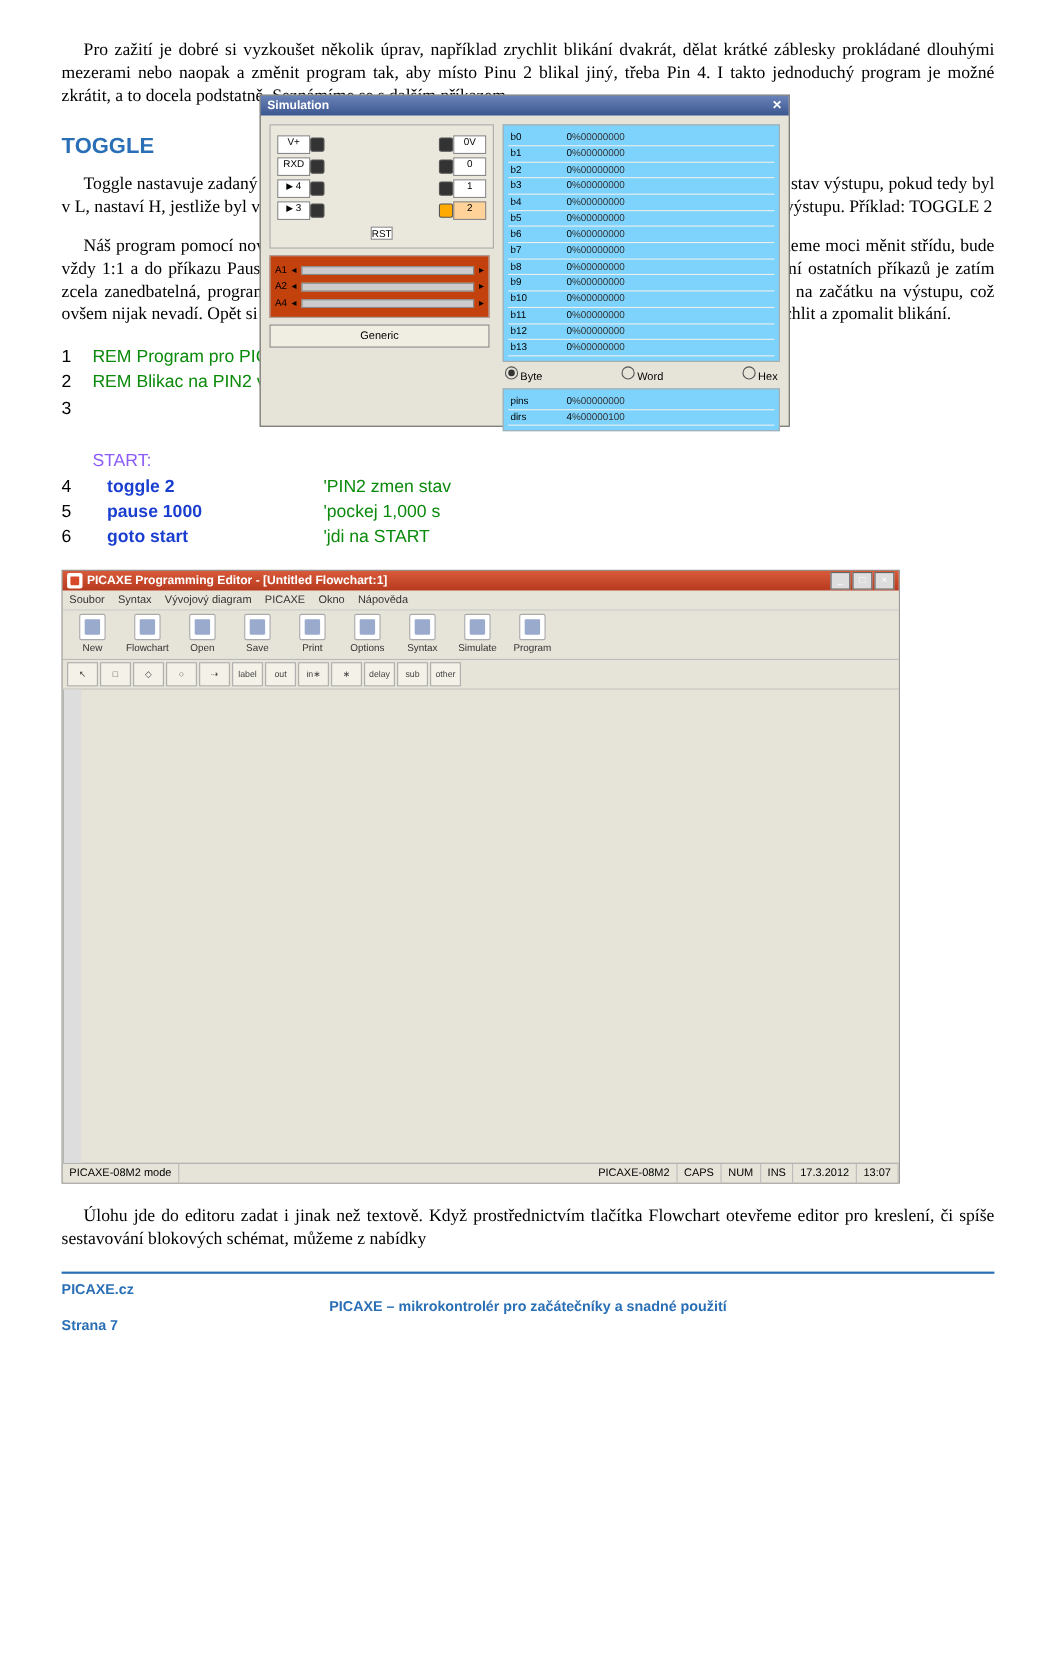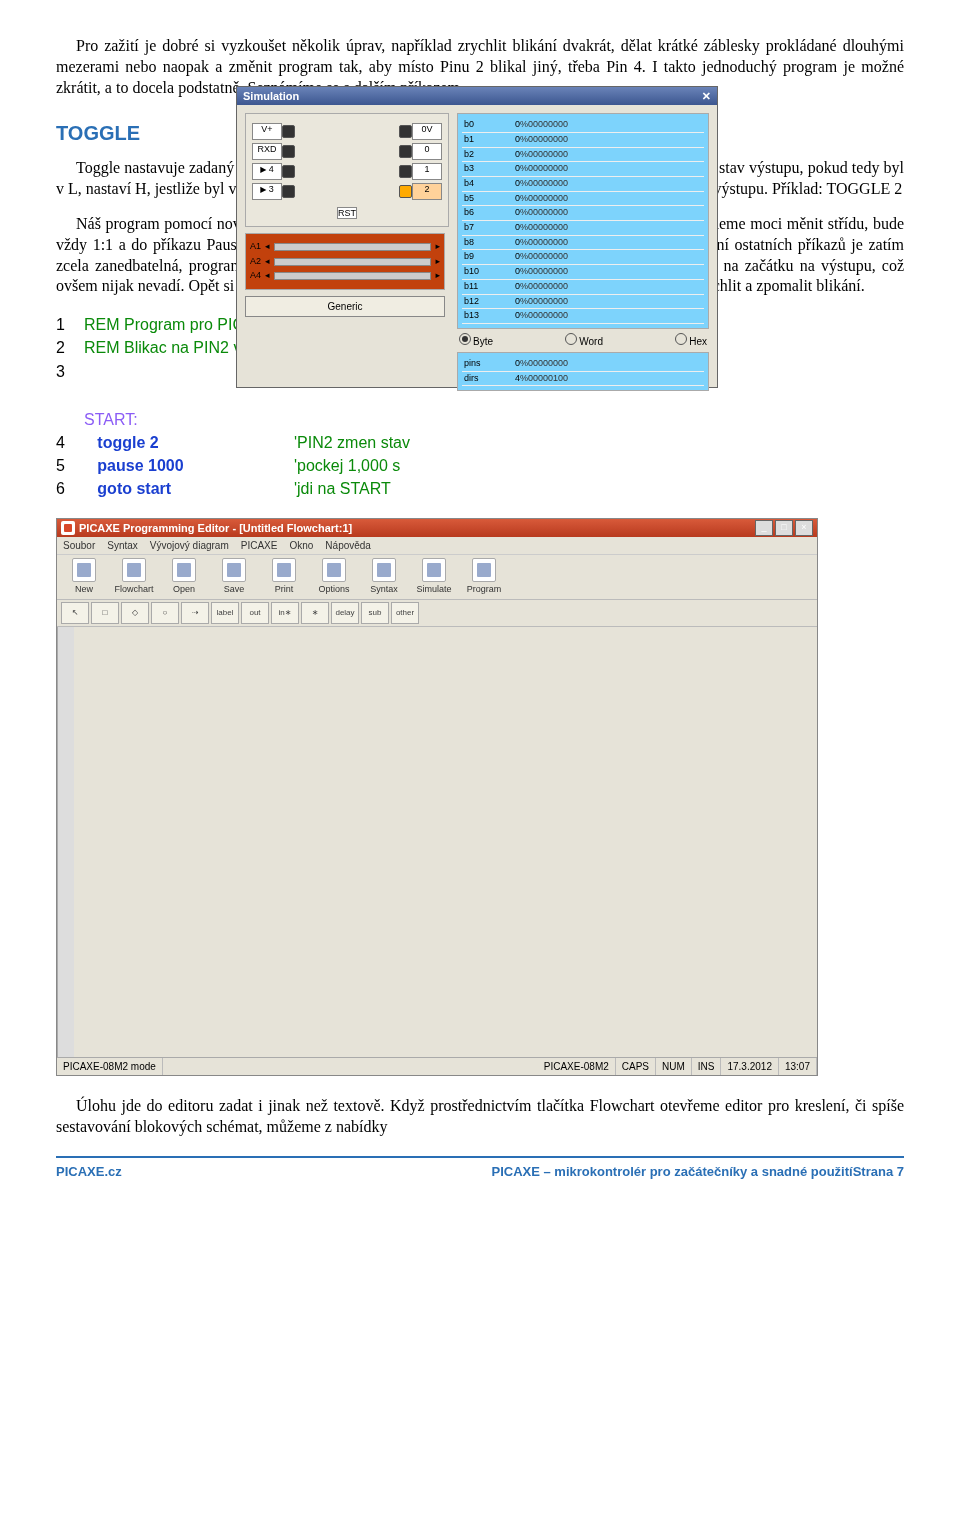--- a/index.html
+++ b/index.html
@@ -99,22 +99,22 @@
   .sld { display:flex; align-items:center; gap:4px; margin:3px 0; font-size:9px; }
   .sld .bar { flex:1; height:6px; background:#ccc; border:1px solid #888; }
   .generic { padding:3px 6px; border:1px solid #888; background:#f0ede2; font-size:10px; margin-top:6px; text-align:center; }
   .scroll-v { width:16px; background:#ddd; border-left:1px solid #aaa; }
   .statusbar { display:flex; font-size:10px; background:#e6e3d8; border-top:1px solid #aaa; }
   .sb-cell { border-right:1px solid #bbb; padding:2px 6px; }
   .sb-spacer { flex:1; }
 
   
   .footer-rule { border-top:2px solid #2a6fb5; margin:18px 0 6px; }
-  .footer { display:flex; font-family: Verdana, Arial, sans-serif; color:#2a6fb5; font-size:13px; font-weight:bold; }
-  .footer .mid { flex:1; text-align:right; }
+  .footer { display:flex; font-family: Verdana, Arial, sans-serif; color:#2a6fb5; font-size:13px; font-weight:bold;flex-direction:column; }
+  .footer .mid { flex:1; text-align:center; }
 </style>
 </head>
 <body>
 
 <p class="indent">Pro zažití je dobré si vyzkoušet několik úprav, například zrychlit blikání dvakrát, dělat krátké záblesky prokládané dlouhými mezerami nebo naopak a změnit program tak, aby místo Pinu 2 blikal jiný, třeba Pin 4. I takto jednoduchý program je možné zkrátit, a to docela podstatně. Seznámíme se s dalším příkazem.</p>
 
 <h2 class="section">TOGGLE</h2>
 
 <p class="indent">Toggle nastavuje zadaný výstup podobně jako HIGH nebo LOW, ale s tím rozdílem, že vždy změní stav výstupu, pokud tedy byl v L, nastaví H, jestliže byl v H, nastaví L. Také TOGGLE (*28) si sám upraví příslušný Pin do režimu výstupu. Příklad: TOGGLE 2</p>
 <p class="indent">Náš program pomocí nového příkazu zkrátíme o dva funkční řádky, ovšem za tu cenu, že již nebudeme moci měnit střídu, bude vždy 1:1 a do příkazu Pause zadáme polovinu doby odpovídající periodě. Doba potřebná na vykonání ostatních příkazů je zatím zcela zanedbatelná, program tráví naprostou většinu času čekáním. Z programu není vidět, co bude na začátku na výstupu, což ovšem nijak nevadí. Opět si zkusíme modifikovat program tak, aby blikal jiný výstup, třeba PIN 1, zrychlit a zpomalit blikání.</p>

